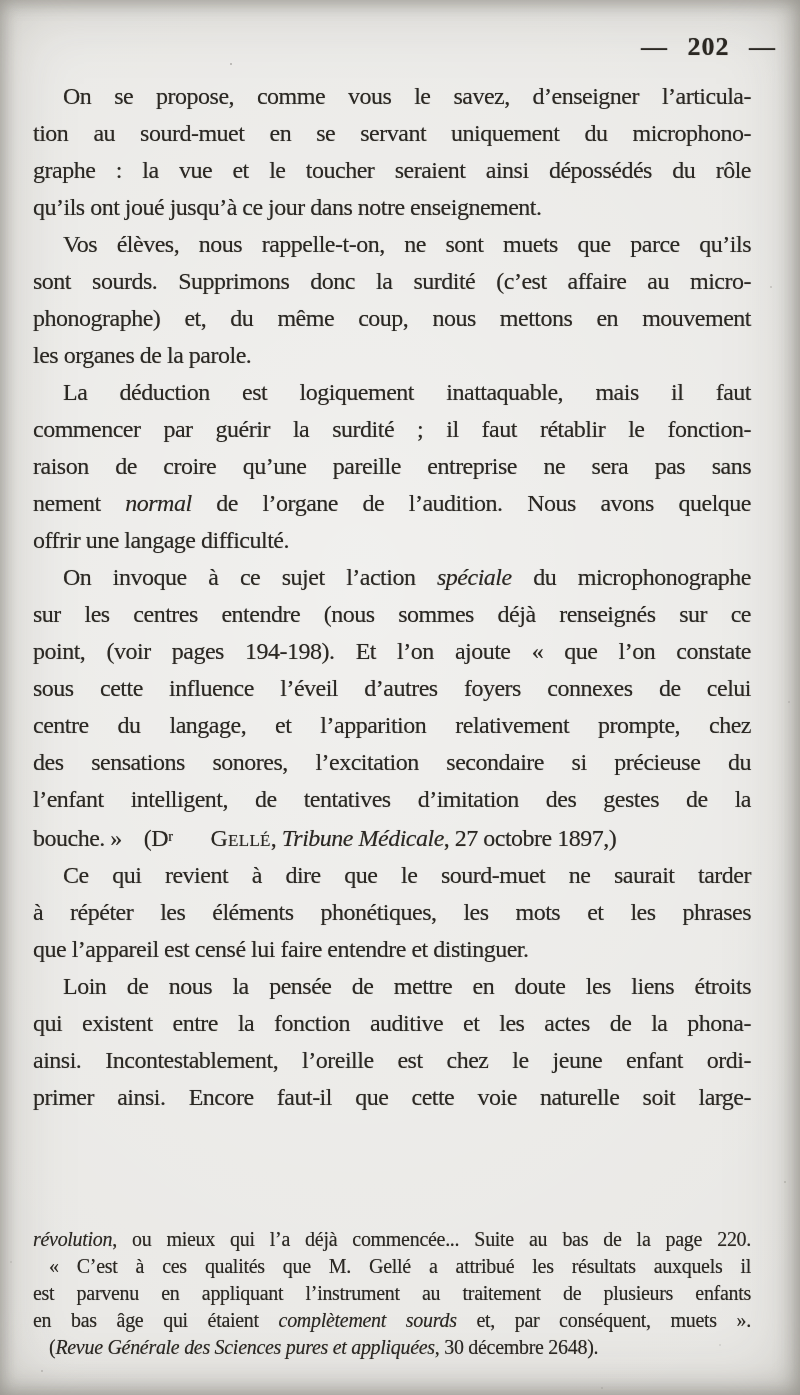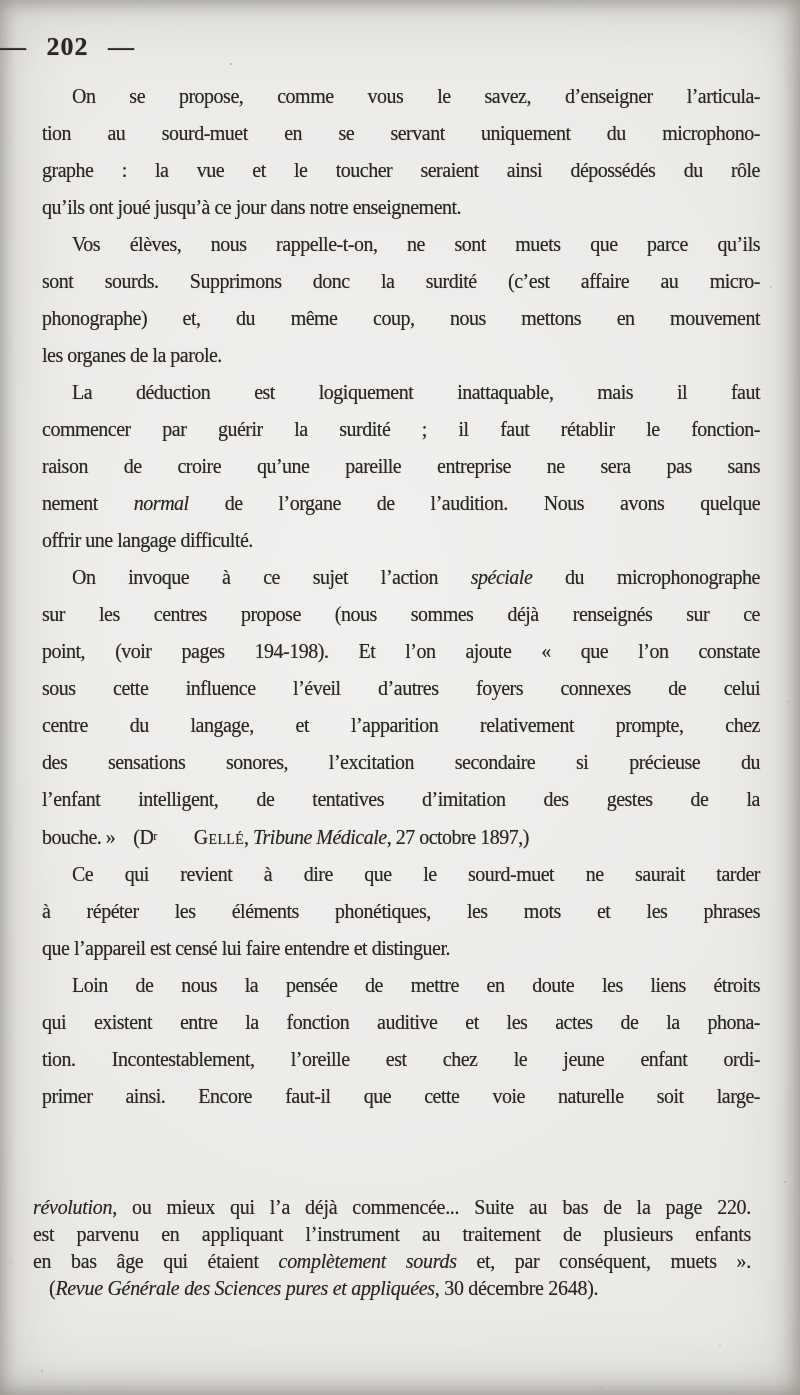--- a/index.html
+++ b/index.html
@@ -23,32 +23,32 @@
     box-shadow:
       inset 0 0 70px rgba(125,122,112,.35),
       inset -7px 0 20px rgba(110,107,98,.30),
       inset 4px 0 14px rgba(110,107,98,.18),
       inset 0 -9px 22px rgba(110,107,98,.22),
       inset 0 6px 16px rgba(110,107,98,.15);
     overflow:hidden;
   }
   .page-number{
     position:absolute;top:32px;left:0;right:24px;
-    text-align:left;
+    text-align:right;
     font-size:26px;font-weight:700;
     word-spacing:12px;letter-spacing:1px;
     text-shadow:0 0 1px rgba(45,42,36,.55);
   }
   .body-text{
-    position:absolute;top:78px;left:42px;width:718px;
-    font-size:20px;line-height:37px;letter-spacing:-0.5px;
+    position:absolute;top:78px;left:33px;width:718px;
+    font-size:24px;line-height:37px;letter-spacing:-0.5px;
     text-shadow:0 0 0.8px rgba(45,42,36,.5);
   }
   .footnote{
-    position:absolute;top:1194px;left:33px;width:718px;
+    position:absolute;top:1226px;left:33px;width:718px;
     font-size:20px;line-height:27px;letter-spacing:-0.3px;
     text-shadow:0 0 0.7px rgba(45,42,36,.5);
   }
   .line{text-align:justify;text-justify:inter-word;}
   .line.just{text-align-last:justify;}
   .body-text .line.indent{text-indent:30px;}
   .footnote .line.indent{text-indent:16px;}
   .seg-n{font-style:normal;}
   .seg-i{font-style:italic;}
   .seg-sc{font-variant:small-caps;letter-spacing:0.3px;margin-left:32px;}
@@ -67,34 +67,35 @@
       <div class="line indent just"><span class="seg-n">Vos élèves, nous rappelle-t-on, ne sont muets que parce qu’ils</span></div>
       <div class="line just"><span class="seg-n">sont sourds. Supprimons donc la surdité (c’est affaire au micro-</span></div>
       <div class="line just"><span class="seg-n">phonographe) et, du même coup, nous mettons en mouvement</span></div>
       <div class="line"><span class="seg-n">les organes de la parole.</span></div>
       <div class="line indent just"><span class="seg-n">La déduction est logiquement inattaquable, mais il faut</span></div>
       <div class="line just"><span class="seg-n">commencer par guérir la surdité ; il faut rétablir le fonction-</span></div>
       <div class="line just"><span class="seg-n">raison de croire qu’une pareille entreprise ne sera pas sans</span></div>
       <div class="line just"><span class="seg-n">nement </span><span class="seg-i">normal</span><span class="seg-n"> de l’organe de l’audition. Nous avons quelque</span></div>
       <div class="line"><span class="seg-n">offrir une langage difficulté.</span></div>
       <div class="line indent just"><span class="seg-n">On invoque à ce sujet l’action </span><span class="seg-i">spéciale</span><span class="seg-n"> du microphonographe</span></div>
-      <div class="line just"><span class="seg-n">sur les centres propose (nous sommes déjà renseignés sur ce</span></div>
+      <div class="line just"><span class="seg-n">sur les centres entendre (nous sommes déjà renseignés sur ce</span></div>
       <div class="line just"><span class="seg-n">point, (voir pages 194-198). Et l’on ajoute « que l’on constate</span></div>
       <div class="line just"><span class="seg-n">sous cette influence l’éveil d’autres foyers connexes de celui</span></div>
       <div class="line just"><span class="seg-n">centre du langage, et l’apparition relativement prompte, chez</span></div>
       <div class="line just"><span class="seg-n">des sensations sonores, l’excitation secondaire si précieuse du</span></div>
       <div class="line just"><span class="seg-n">l’enfant intelligent, de tentatives d’imitation des gestes de la</span></div>
       <div class="line"><span class="seg-n">bouche. »&nbsp;&nbsp;&nbsp; (D</span><span class="seg-sup">r</span><span class="seg-n"> </span><span class="seg-sc">Gellé</span><span class="seg-n">, </span><span class="seg-i">Tribune Médicale</span><span class="seg-n">, 27 octobre 1897,)</span></div>
       <div class="line indent just"><span class="seg-n">Ce qui revient à dire que le sourd-muet ne saurait tarder</span></div>
       <div class="line just"><span class="seg-n">à répéter les éléments phonétiques, les mots et les phrases</span></div>
       <div class="line"><span class="seg-n">que l’appareil est censé lui faire entendre et distinguer.</span></div>
       <div class="line indent just"><span class="seg-n">Loin de nous la pensée de mettre en doute les liens étroits</span></div>
       <div class="line just"><span class="seg-n">qui existent entre la fonction auditive et les actes de la phona-</span></div>
-      <div class="line just"><span class="seg-n">tion. Incontestablement, l’oreille est chez le jeune enfant ordi-</span></div>
+      <div class="line just"><span class="seg-n">ainsi. Incontestablement, l’oreille est chez le jeune enfant ordi-</span></div>
       <div class="line just"><span class="seg-n">primer ainsi. Encore faut-il que cette voie naturelle soit large-</span></div>
     </div>
   <div class="footnote">
       <div class="line just"><span class="seg-i">révolution</span><span class="seg-n">, ou mieux qui l’a déjà commencée... Suite au bas de la page 220.</span></div>
+      <div class="line indent just"><span class="seg-n">« C’est à ces qualités que M. Gellé a attribué les résultats auxquels il</span></div>
       <div class="line just"><span class="seg-n">est parvenu en appliquant l’instrument au traitement de plusieurs enfants</span></div>
       <div class="line just"><span class="seg-n">en bas âge qui étaient </span><span class="seg-i">complètement sourds</span><span class="seg-n"> et, par conséquent, muets ».</span></div>
       <div class="line indent"><span class="seg-n">(</span><span class="seg-i">Revue Générale des Sciences pures et appliquées</span><span class="seg-n">, 30 décembre 2648).</span></div>
     </div>
 </div>
 
 </body></html>

